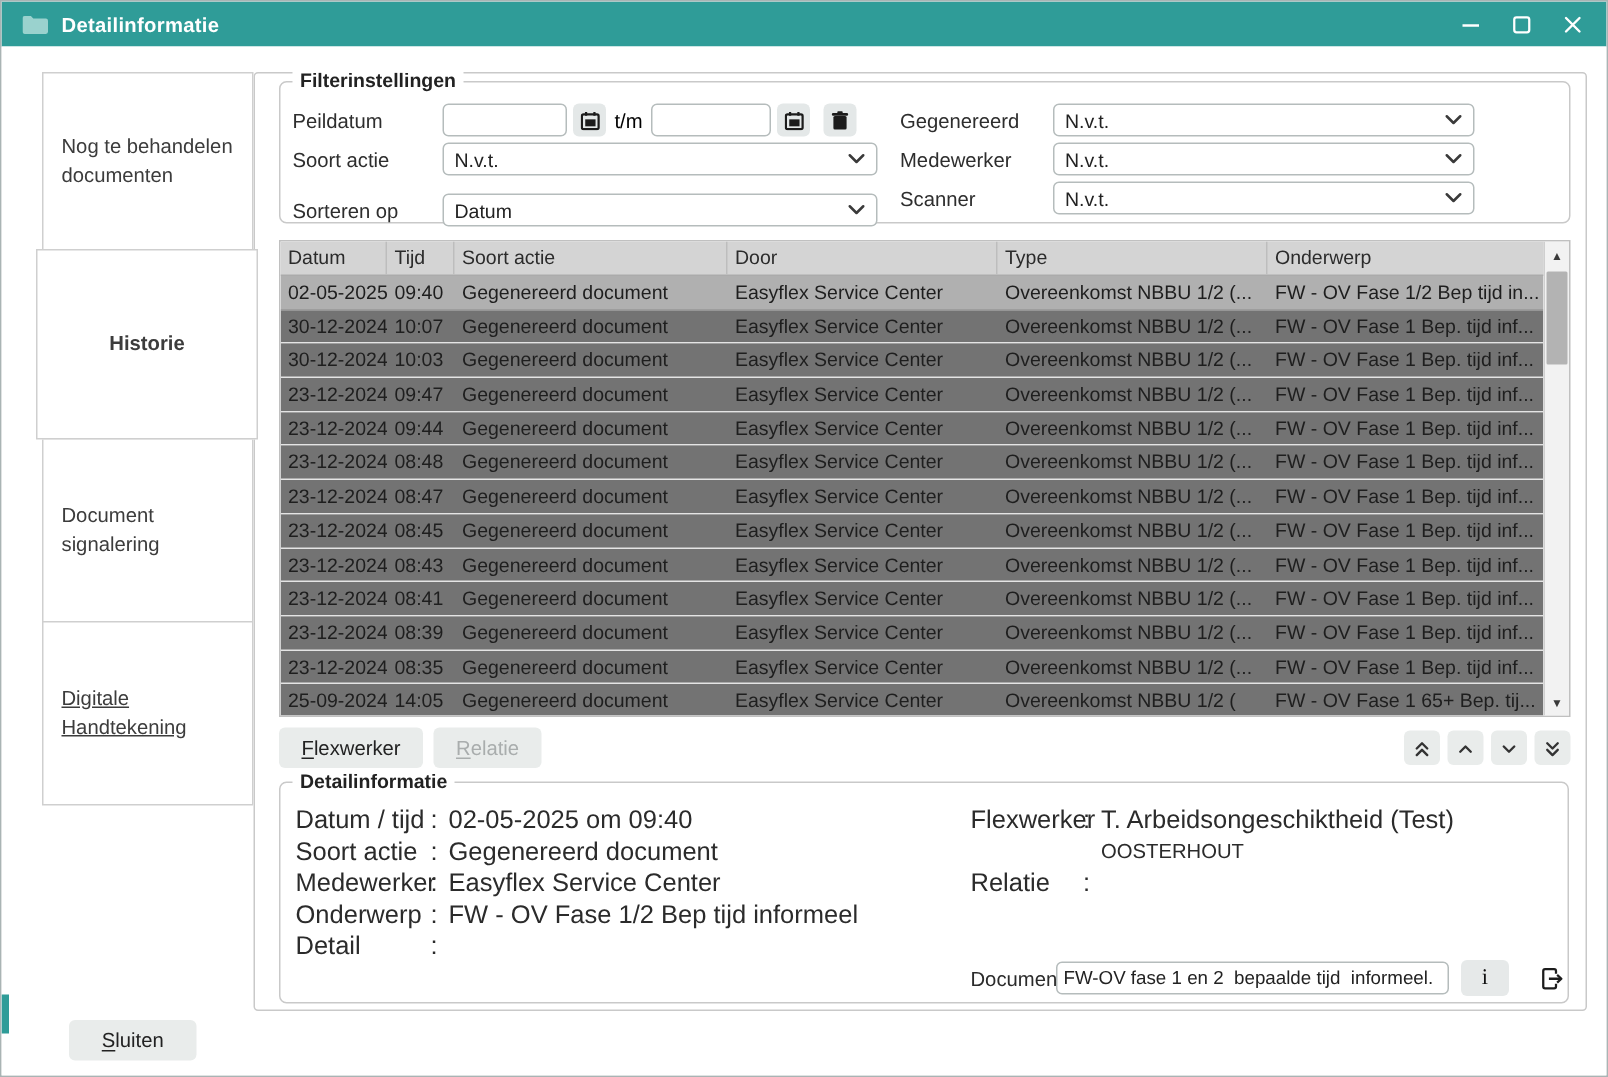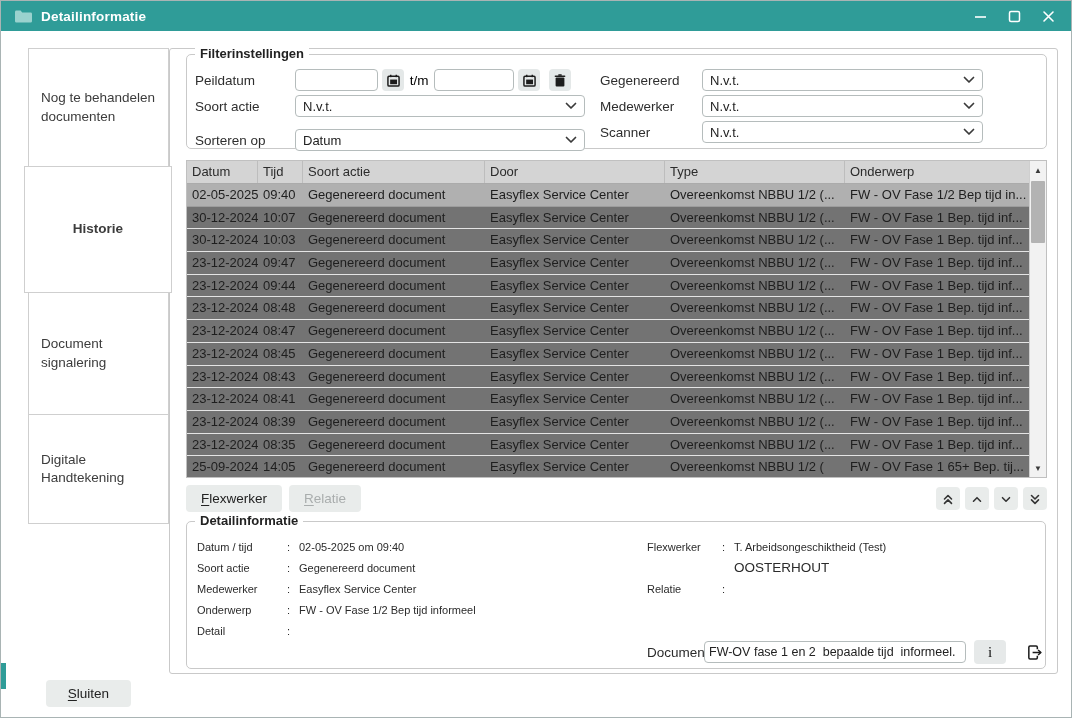--- a/index.html
+++ b/index.html
@@ -22,21 +22,21 @@
   
   .tabs { position:absolute; left:27px; top:17px; width:141px; z-index:2; }
   .tab {
     border:1px solid #cfcfcf; margin-top:-1px; background:#fff; width:141px;
     display:flex; align-items:center; justify-content:center; text-align:left;
     font-size:13.5px; color:#3c3c3c; padding:0 12px; line-height:1.35; cursor:pointer;
   }
   .tab:nth-child(1){ height:119px; margin-top:0; }
   .tab:nth-child(2){ height:127px; }
   .tab:nth-child(3){ height:123px; }
-  .tab:nth-child(4){ height:110px; }
+  .tab:nth-child(4){ height:123px;text-decoration:underline; }
   .tab.active { font-weight:bold; position:relative; z-index:3; width:148px; margin-left:-4px; }
   
   .panel {
     position:absolute; left:168px; top:17px; width:889px; height:626px;
     border:1px solid #c9c9c9; border-radius:3px; background:#fff;
   }
   .fieldset { position:absolute; border:1px solid #c9c9c9; border-radius:5px; background:#fff; }
   .legend {
     position:absolute; top:-9px; left:8px; background:#fff; padding:0 5px;
     font-size:13px; font-weight:bold; color:#222;
@@ -87,21 +87,21 @@
     background:#e9eceb; border:none; border-radius:4px; height:27px; padding:0 15px;
     font-family:"Liberation Sans", sans-serif; font-size:13.5px; color:#222; cursor:pointer;
   }
   .btn u { text-underline-offset:2px; }
   .btn:disabled, .btn.disabled { color:#a9adad; cursor:default; }
   .nav-group { margin-left:auto; display:flex; gap:5px; }
   .nav-btn { width:24px; height:23px; background:#e9eceb; border:none; border-radius:4px; display:flex; align-items:center; justify-content:center; cursor:pointer; }
   
   .details { left:16px; top:472px; width:860px; height:148px; }
   .d-left { position:absolute; left:10px; top:14px; }
-  .d-row { display:flex; height:21px; align-items:center; font-size:11px; color:#2b2b2b; }
+  .d-row { display:flex; height:21px; align-items:center; font-size:17px; color:#2b2b2b; }
   .d-lab { width:90px; }
   .d-colon { width:12px; }
   .d-val { white-space:nowrap; }
   .d-right { position:absolute; left:460px; top:14px; width:392px; }
   .d-right .d-lab { width:75px; }
   .d-val2 { margin-left:102px; font-size:13.5px; color:#2b2b2b; height:21px; display:flex; align-items:center; }
   .doc-row { position:absolute; left:0; top:104px; display:flex; align-items:center; }
   .doc-lab { width:57px; font-size:13.5px; color:#2b2b2b; }
   .doc-input { width:262px; height:22px; font-size:12.5px; padding:0 4px; }
   .info-btn {

